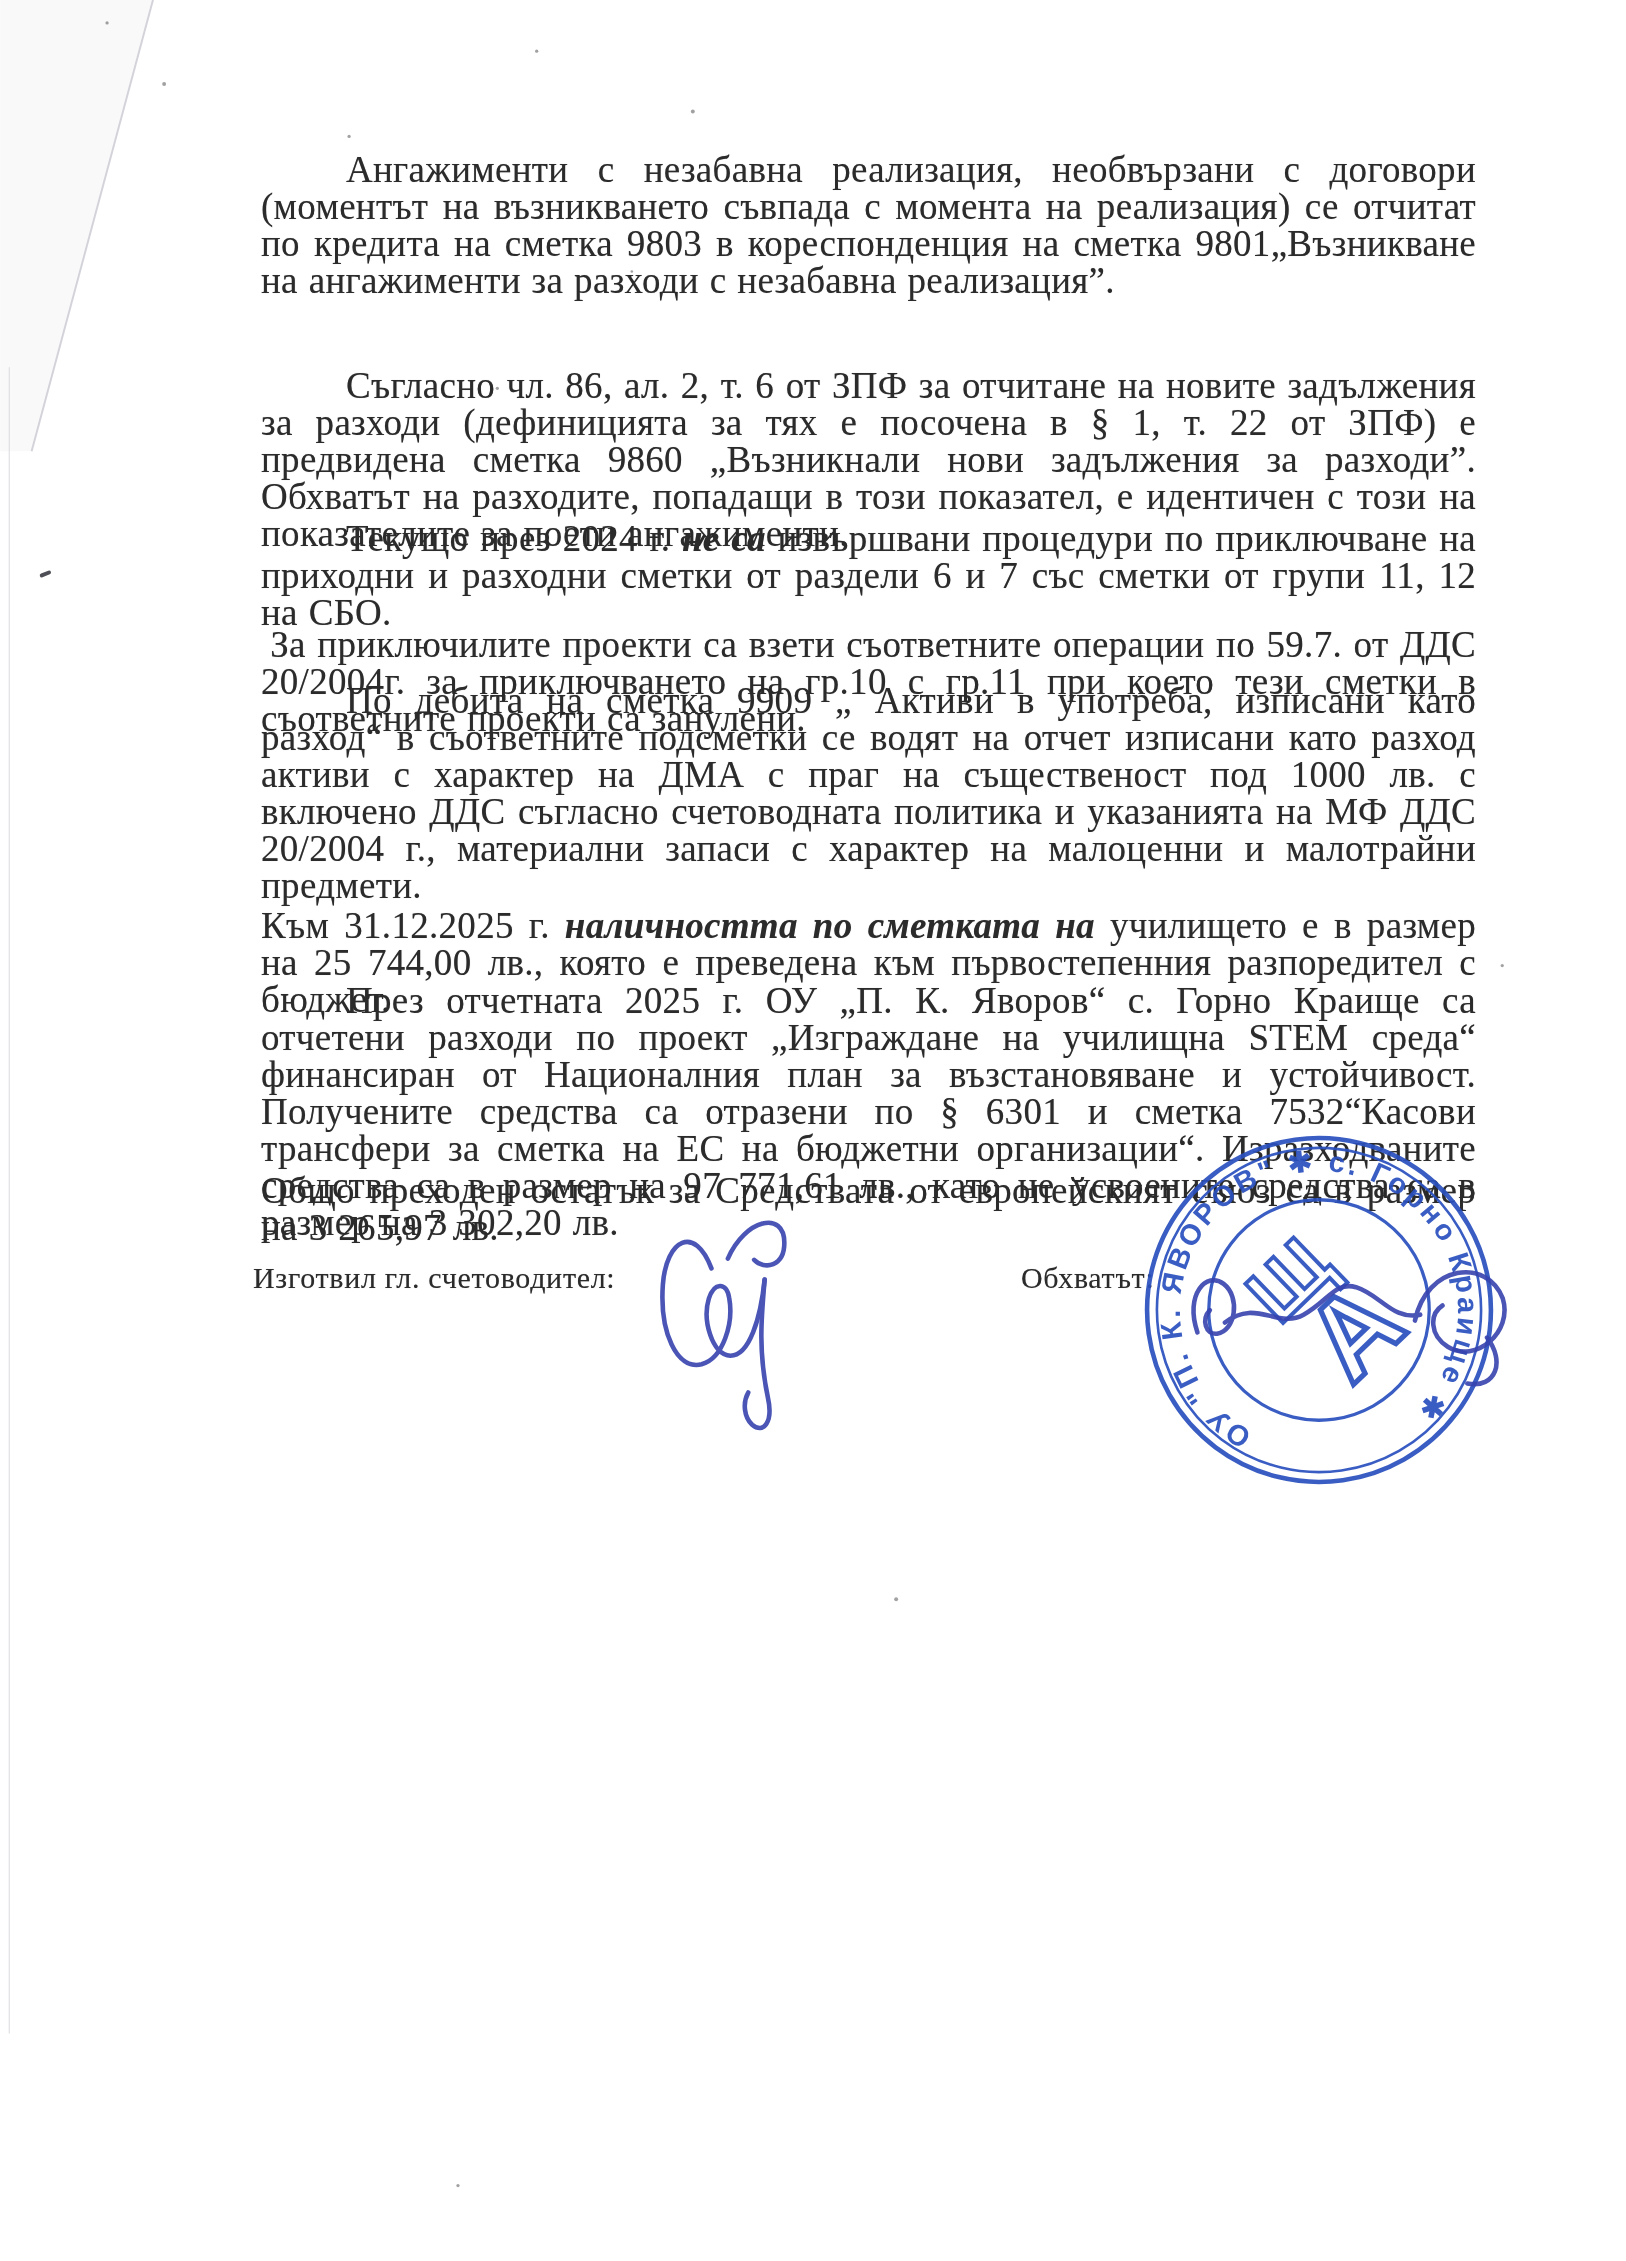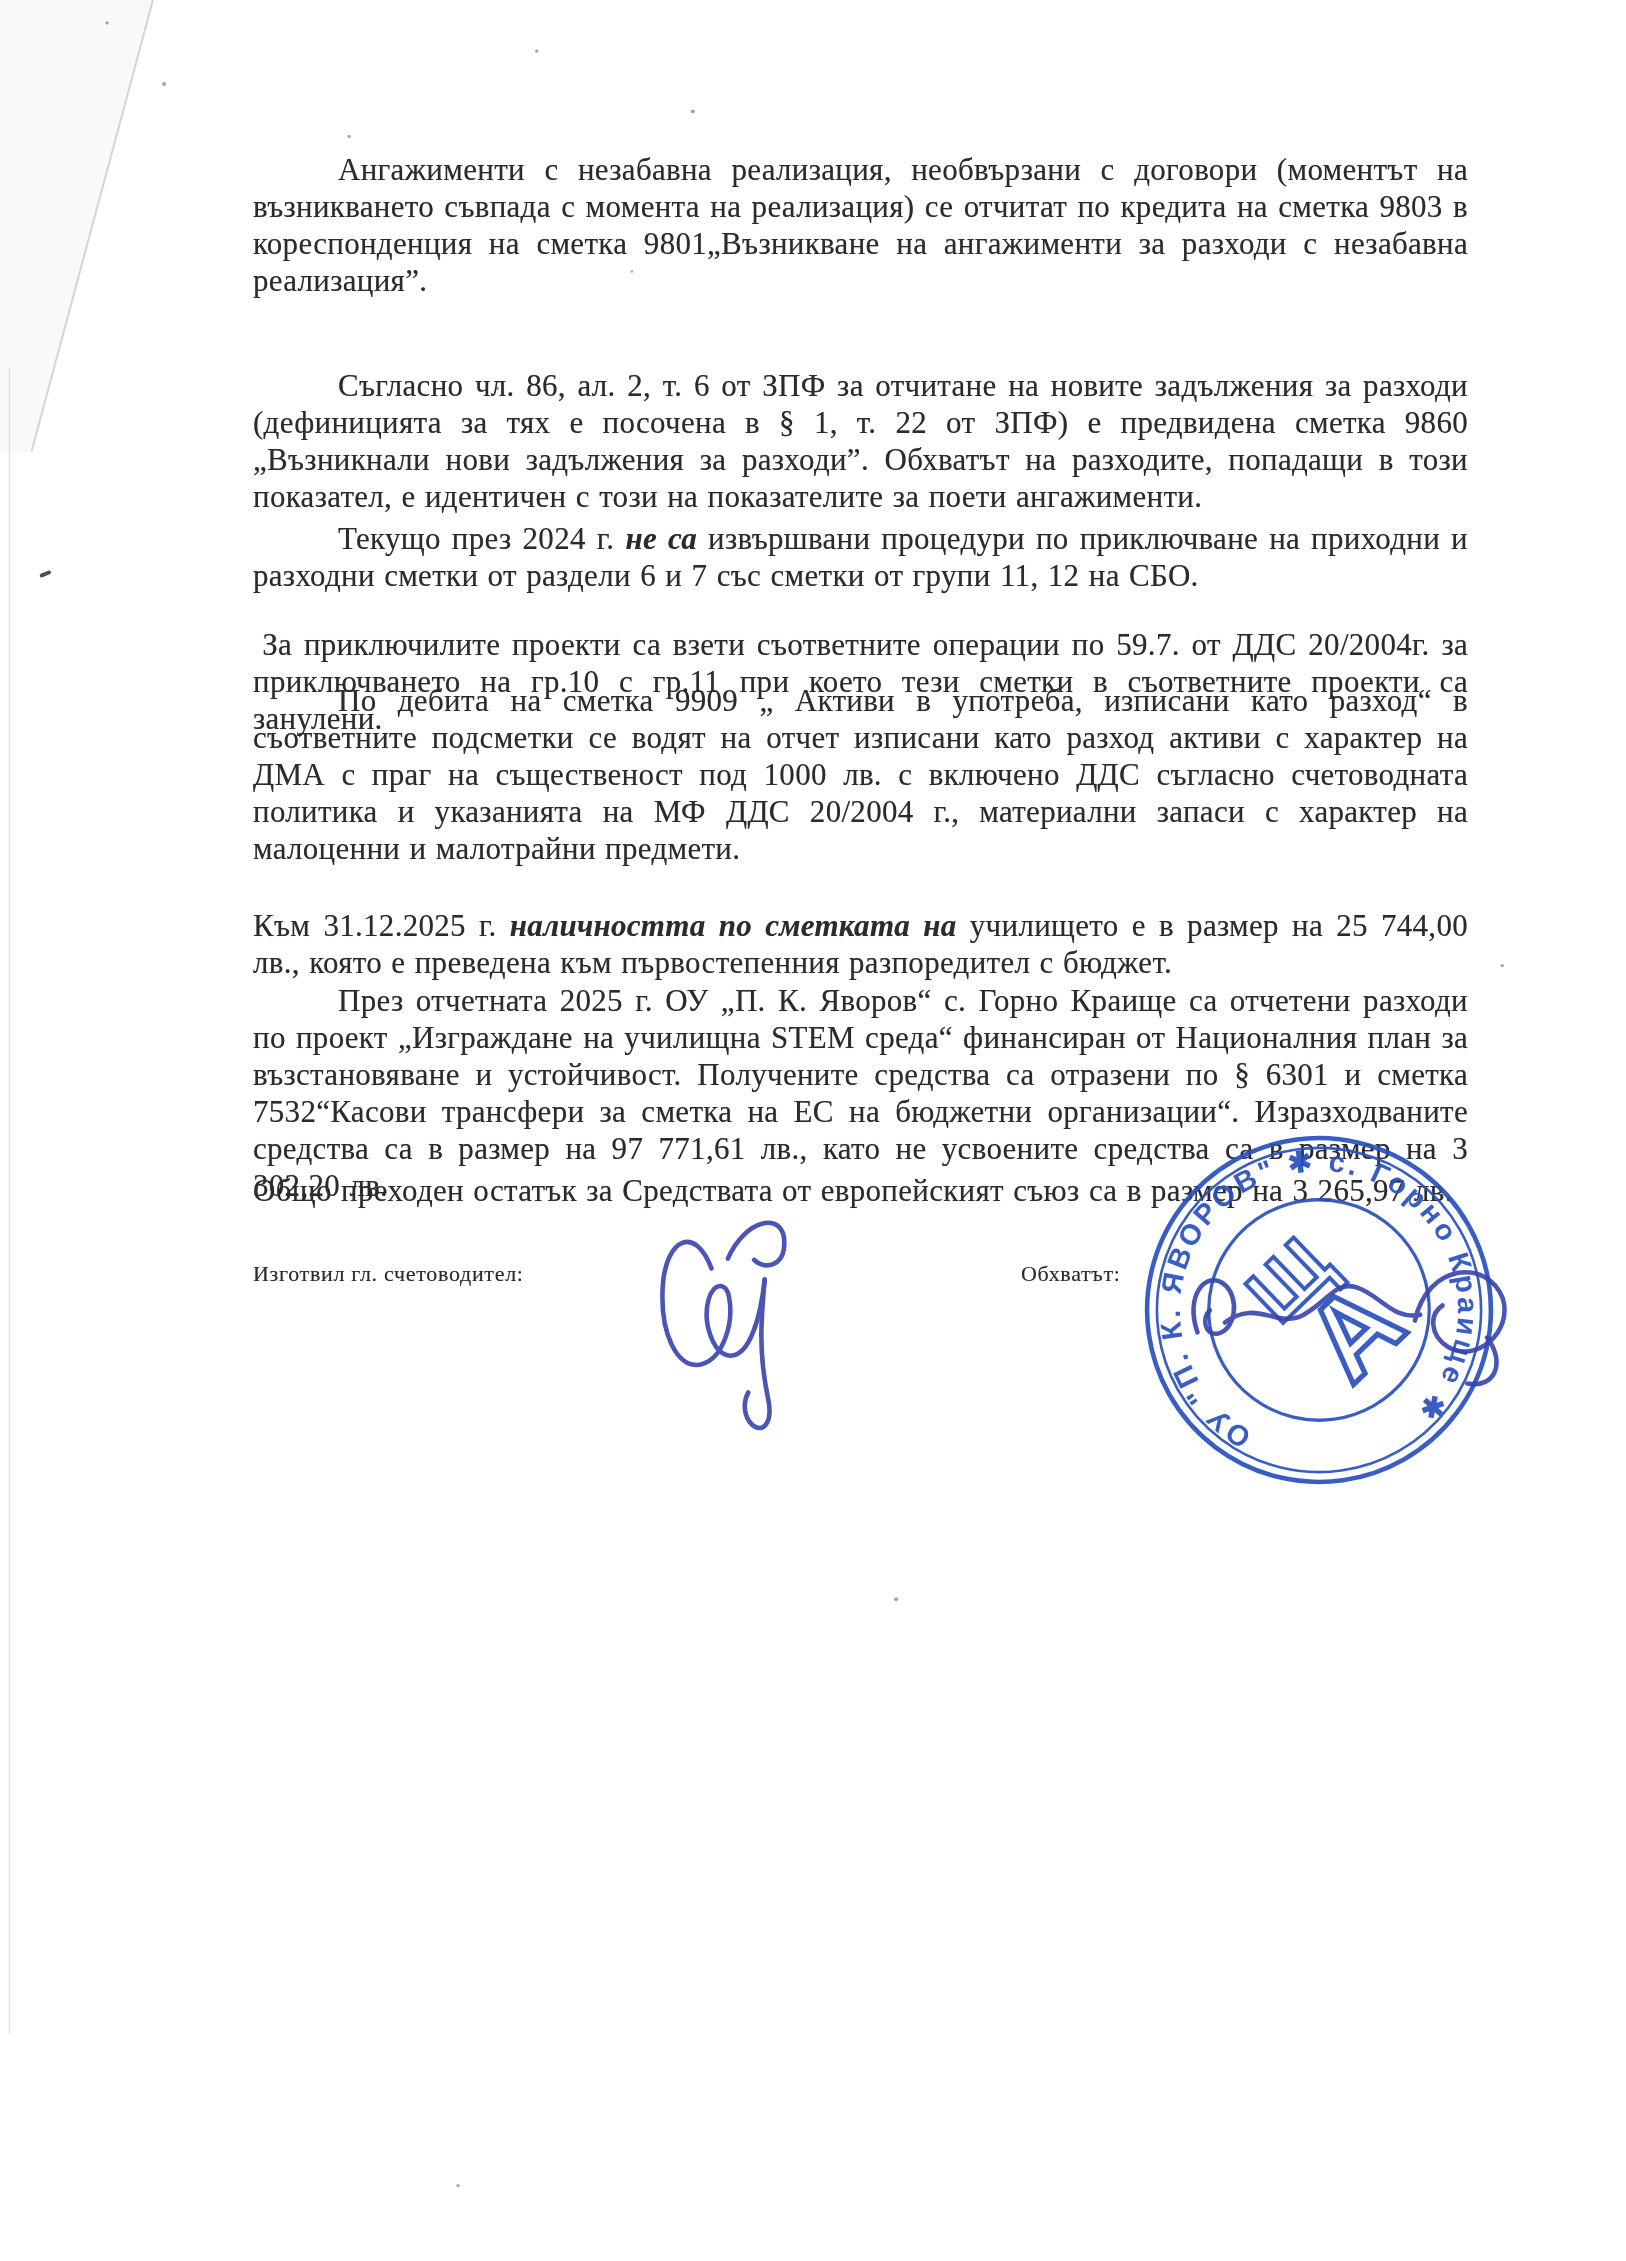--- a/index.html
+++ b/index.html
@@ -1,30 +1,30 @@
 <!DOCTYPE html>
 <html style="font-size:10.5px"><head>
 <meta charset="utf-8">
 <style>
   html,body{margin:0;padding:0;}
   body{
     width:1627px;height:2261px;position:relative;background:#ffffff;
     font-family:"Liberation Serif",serif;color:#2b2b2b;overflow:hidden;
   }
   .par{
-    position:absolute;left:253px;width:1215px;
-    font-size:31px;line-height:37px;text-align:justify;
+    position:absolute;left:261px;width:1215px;
+    font-size:37px;line-height:37px;text-align:justify;
     letter-spacing:0.3px;word-spacing:1.3px;
     text-shadow:0 0 0.7px rgba(40,40,40,.45);
   }
   .ind{text-indent:85px;}
   .ind-sm{text-indent:9.2px;margin-top:32px;}
   .bld{font-weight:bold;font-style:italic;}
   .siglabel{
-    position:absolute;font-size:22px;letter-spacing:0.7px;
+    position:absolute;font-size:30px;letter-spacing:0.7px;
     text-shadow:0 0 0.7px rgba(40,40,40,.45);white-space:nowrap;
   }
   .artifacts{position:absolute;left:0;top:0;pointer-events:none;}
   .stamp{
     position:absolute;left:1132px;top:1123px;width:374px;height:374px;
     transform:rotate(-8deg);opacity:.92;
   }
   .sig{position:absolute;}
   .ringtxt{
     font-family:"Liberation Sans",sans-serif;font-weight:bold;

